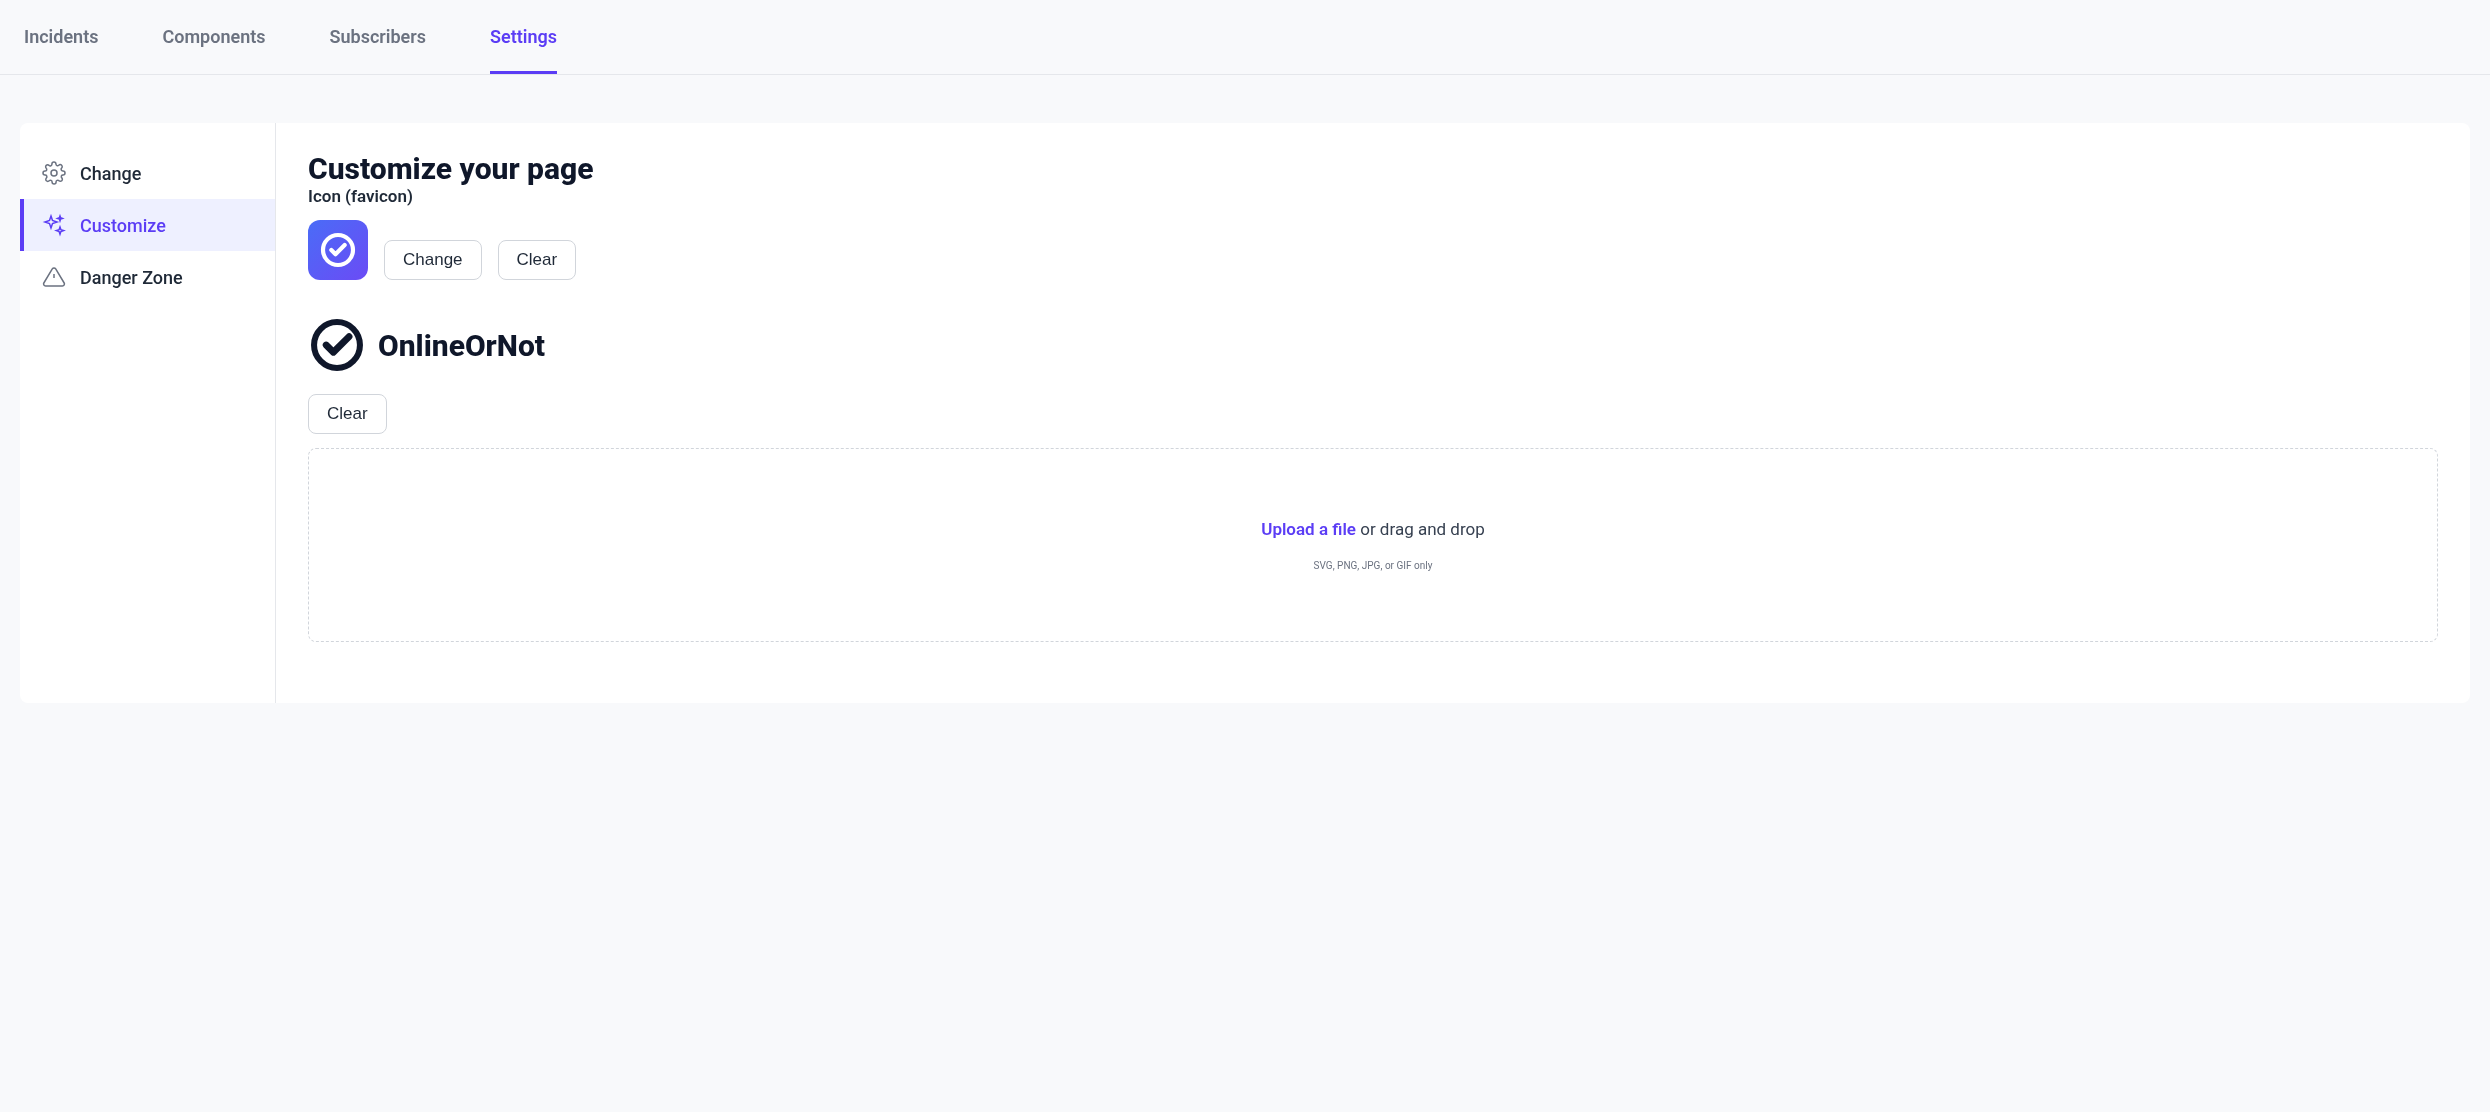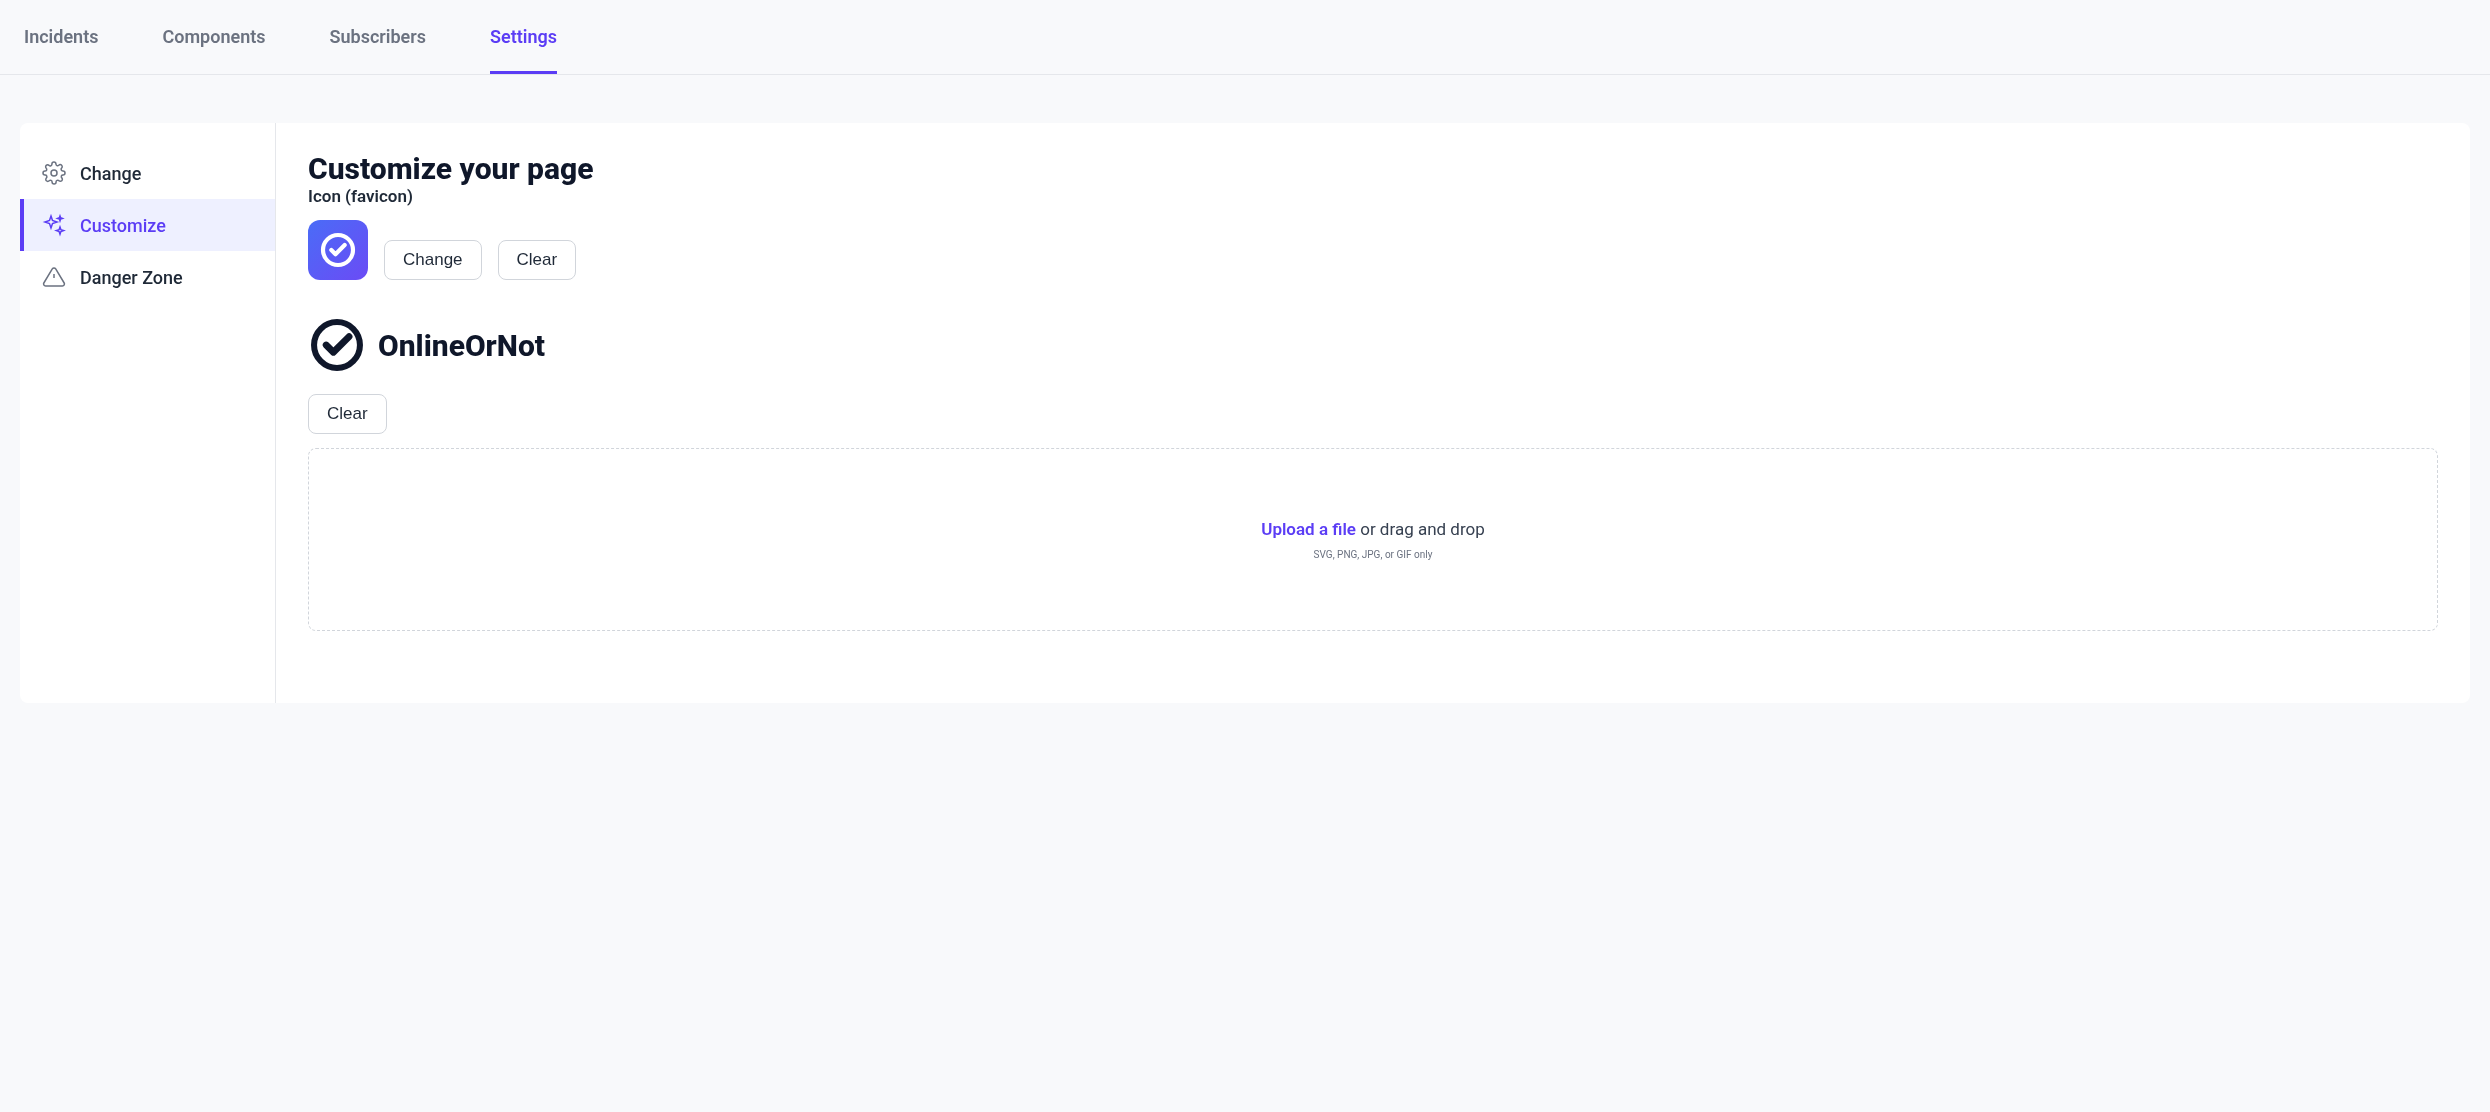--- a/index.html
+++ b/index.html
@@ -128,21 +128,21 @@
     }
     .dropzone {
       border: 1px dashed #d1d5db;
       border-radius: 8px;
       padding: 70px 20px;
       text-align: center;
     }
     .upload-line {
       font-size: 17px;
       color: #374151;
-      margin-bottom: 10px;
+      margin-bottom: 21px;
     }
     .upload-link {
       color: #5b3df5;
       font-weight: 600;
       cursor: pointer;
     }
     .upload-hint {
       font-size: 10px;
       color: #6b7280;
     }

